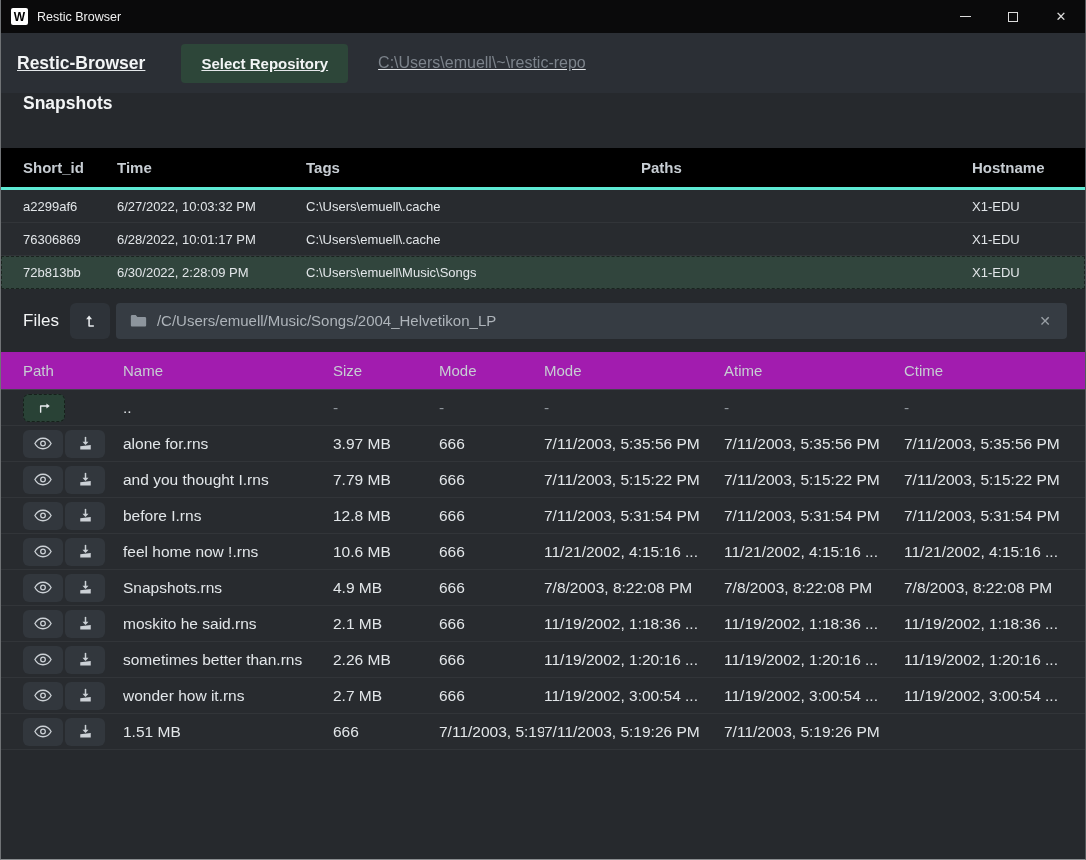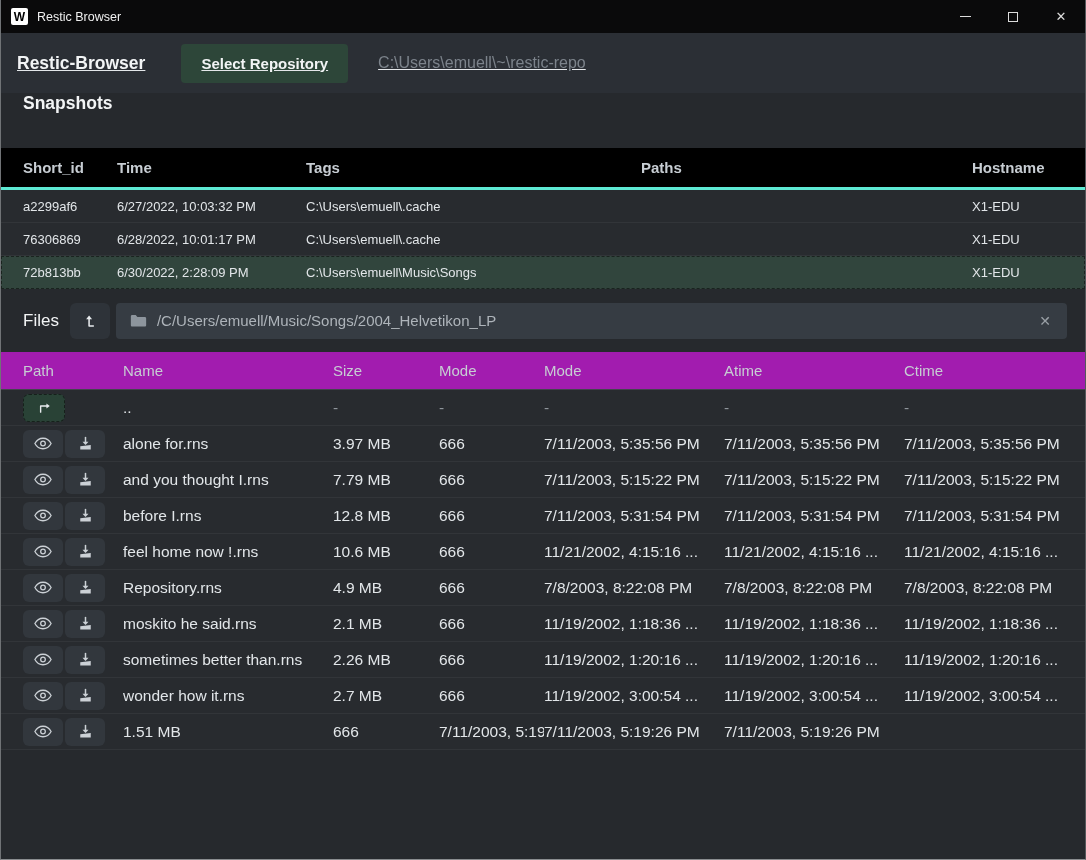--- a/index.html
+++ b/index.html
@@ -275,21 +275,21 @@
         </svg>
       </button>
       <button class="icon-btn">
         <svg width="15" height="15" viewBox="0 0 20 20">
           <path d="M10 2 V9" stroke="#ccd1d6" stroke-width="2" stroke-linecap="round"></path>
           <path d="M6 7.5 L10 12 L14 7.5 Z" fill="#ccd1d6"></path>
           <path d="M3 13.5 L17 12 V18 H3 Z" fill="#ccd1d6"></path>
         </svg>
       </button>
     </div>
-    <div class="cell">Repository.rns</div>
+    <div class="cell">Snapshots.rns</div>
     <div class="cell">4.9 MB</div>
     <div class="cell">666</div>
     <div class="cell">7/8/2003, 8:22:08 PM</div>
     <div class="cell">7/8/2003, 8:22:08 PM</div>
     <div class="cell">7/8/2003, 8:22:08 PM</div>
   </div>
 
   <div class="file-row">
     <div class="cell path-cell">
       <button class="icon-btn">

